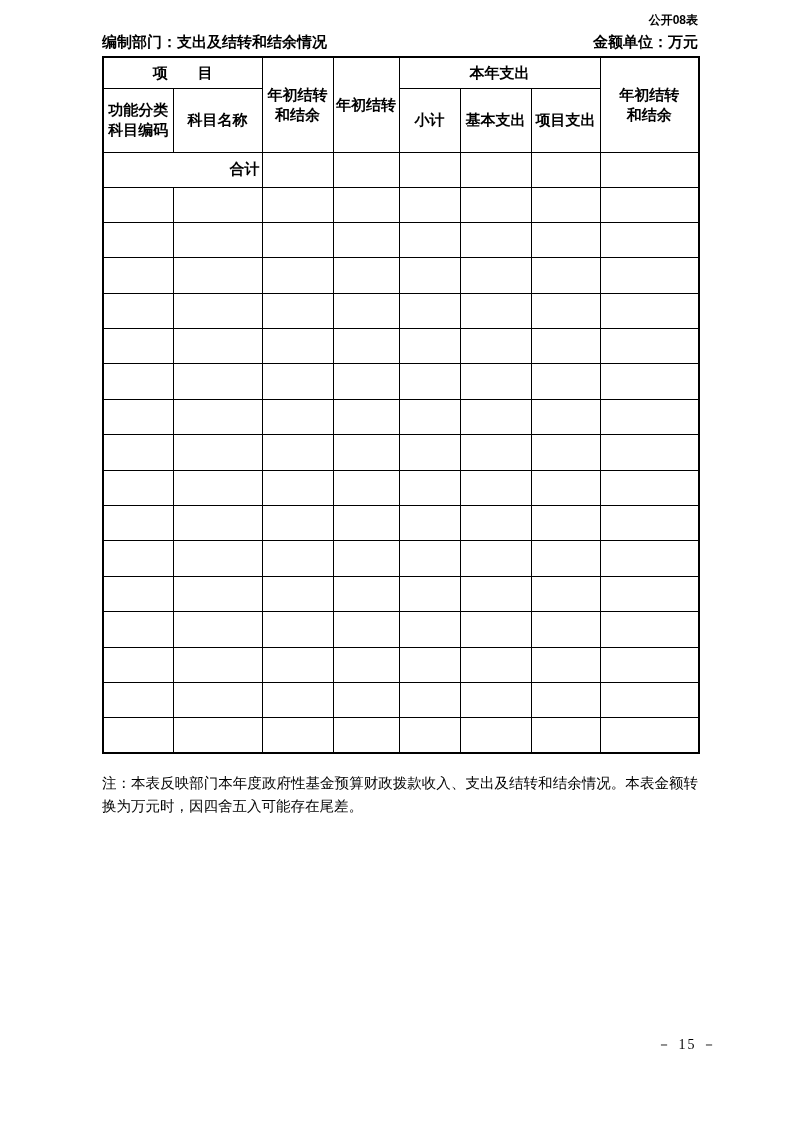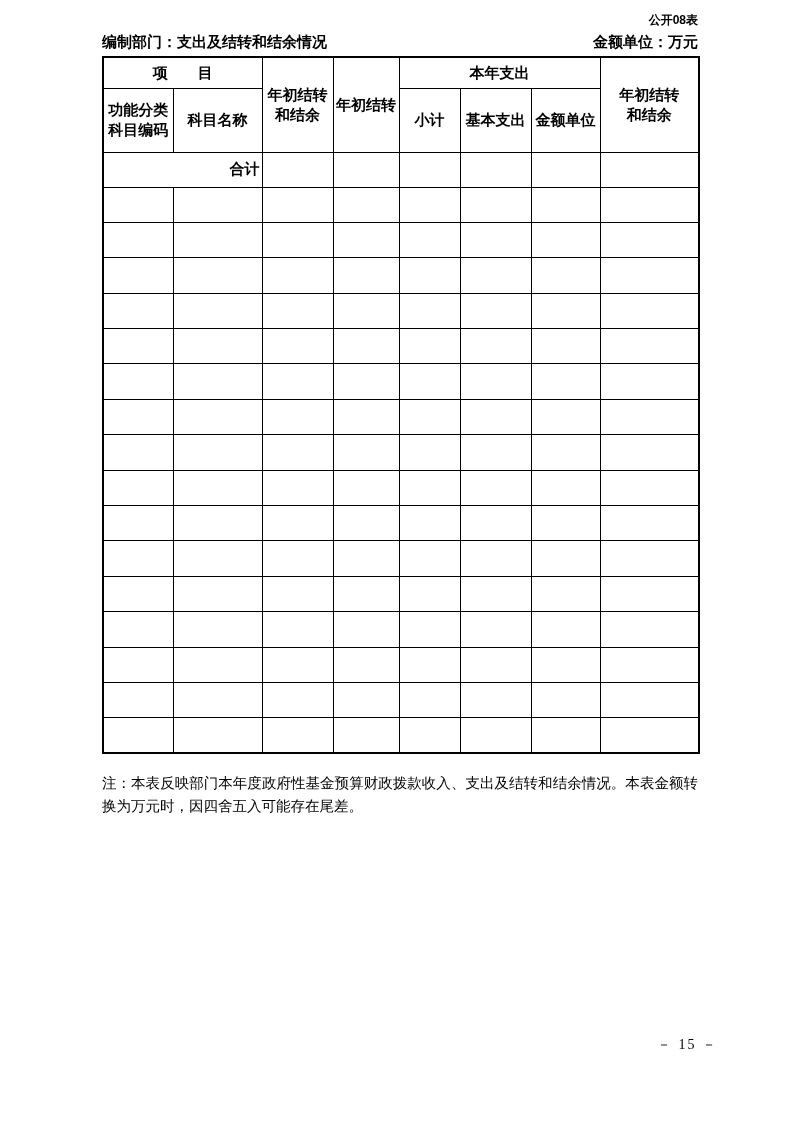--- a/index.html
+++ b/index.html
@@ -127,21 +127,21 @@
           <th colspan="3">本年支出</th>
           <th rowspan="2">年初结转
 和结余</th>
         </tr>
         <tr class="hrow2">
           <th>功能分类
 科目编码</th>
           <th>科目名称</th>
           <th>小计</th>
           <th>基本支出</th>
-          <th>金额单位</th>
+          <th>项目支出</th>
         </tr>
       </thead>
       <tbody>
         <tr class="total-row">
           <td colspan="2">合计</td>
           <td></td>
           <td></td>
           <td></td>
           <td></td>
           <td></td>

